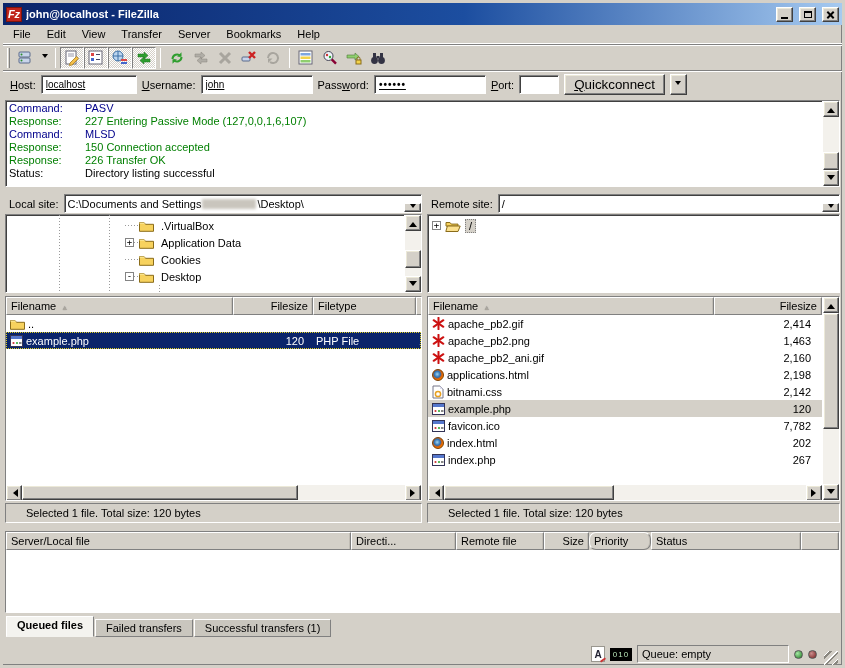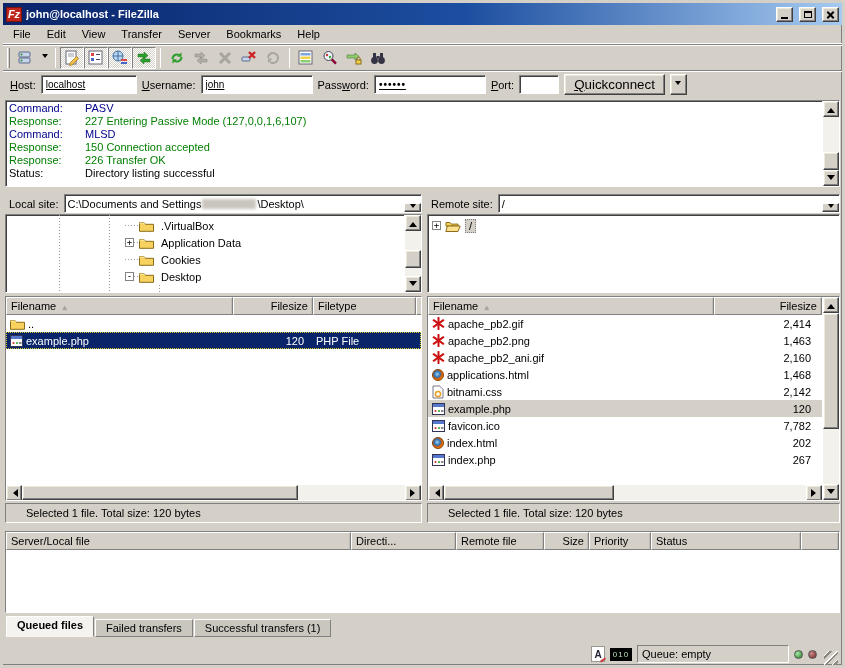--- a/index.html
+++ b/index.html
@@ -121,21 +121,21 @@
   .c-pad { padding-left:4px; gap:3px; }
   .num { justify-content:flex-end; padding-right:9px; }
   .lc-name{width:227px;} .lc-size{width:80px;} .lc-type{width:103px; padding-left:3px;} .lc-mod{flex:1; padding-left:3px;}
   .rc-name{width:286px;} .rc-size{width:106px;}
   .status-line { height:20px; margin-top:2px; border:1px solid; border-color:#808080 #fff #fff #808080;
                  padding:3px 20px; flex:none; white-space:nowrap; overflow:hidden; }
 
   
   .queuebox { height:82px; margin:0 2px; display:flex; flex-direction:column; flex:none; overflow:hidden; }
   .q-header { height:18px; display:flex; background:#d4d0c8; flex:none; }
-  .qc0{width:345px;} .qc1{width:105px;} .qc2{width:88px;} .qc3{width:45px; justify-content:flex-end;} .qc4{width:62px;} .qc5{width:150px;}
+  .qc0{width:345px;} .qc1{width:105px;} .qc2{width:88px;} .qc3{width:45px; justify-content:flex-end;} .qc4{width:62px;border-radius:7px;} .qc5{width:150px;}
   .q-body { flex:1; background:#fff; }
   .tabsrow { height:24px; display:flex; align-items:flex-end; padding-left:3px; gap:1px; flex:none; }
   .tab { height:18px; padding:2px 10px; background:#c9c6be; border:1px solid; border-color:#fff #808080 #808080 #fff; }
   .tab.active { height:21px; background:#f4f3ef; font-weight:bold; border-bottom-color:#f4f3ef; }
 
   
   .statusgap { height:6px; flex:none; }
   .statusbar { height:22px; display:flex; align-items:center; gap:5px; padding:0 4px; flex:none; }
   .sb-spacer { flex:1; }
   .ascii-ind { width:14px; height:16px; background:#fff; border:1px solid #9a978f; position:relative;
@@ -569,21 +569,21 @@
                   </svg>
                   <span>apache_pb2_ani.gif</span>
                 </span>
               <span class="cell num rc-size">2,160</span>
             </div>
             <div class="lv-row">
               <span class="cell c-pad rc-name">
                   <span class="ff-icon"></span>
                   <span>applications.html</span>
                 </span>
-              <span class="cell num rc-size">1,468</span>
+              <span class="cell num rc-size">2,198</span>
             </div>
             <div class="lv-row">
               <span class="cell c-pad rc-name">
                   <svg width="12" height="14" viewBox="0 0 12 14">
                     <path d="M1 1h7l3 3v9H1z" fill="#fff" stroke="#778"></path>
                     <path d="M8 1l3 3H8z" fill="#dde"></path>
                     <circle cx="6" cy="9" r="2.6" fill="none" stroke="#e8a020" stroke-width="1.5"></circle>
                   </svg>
                   <span>bitnami.css</span>
                 </span>

